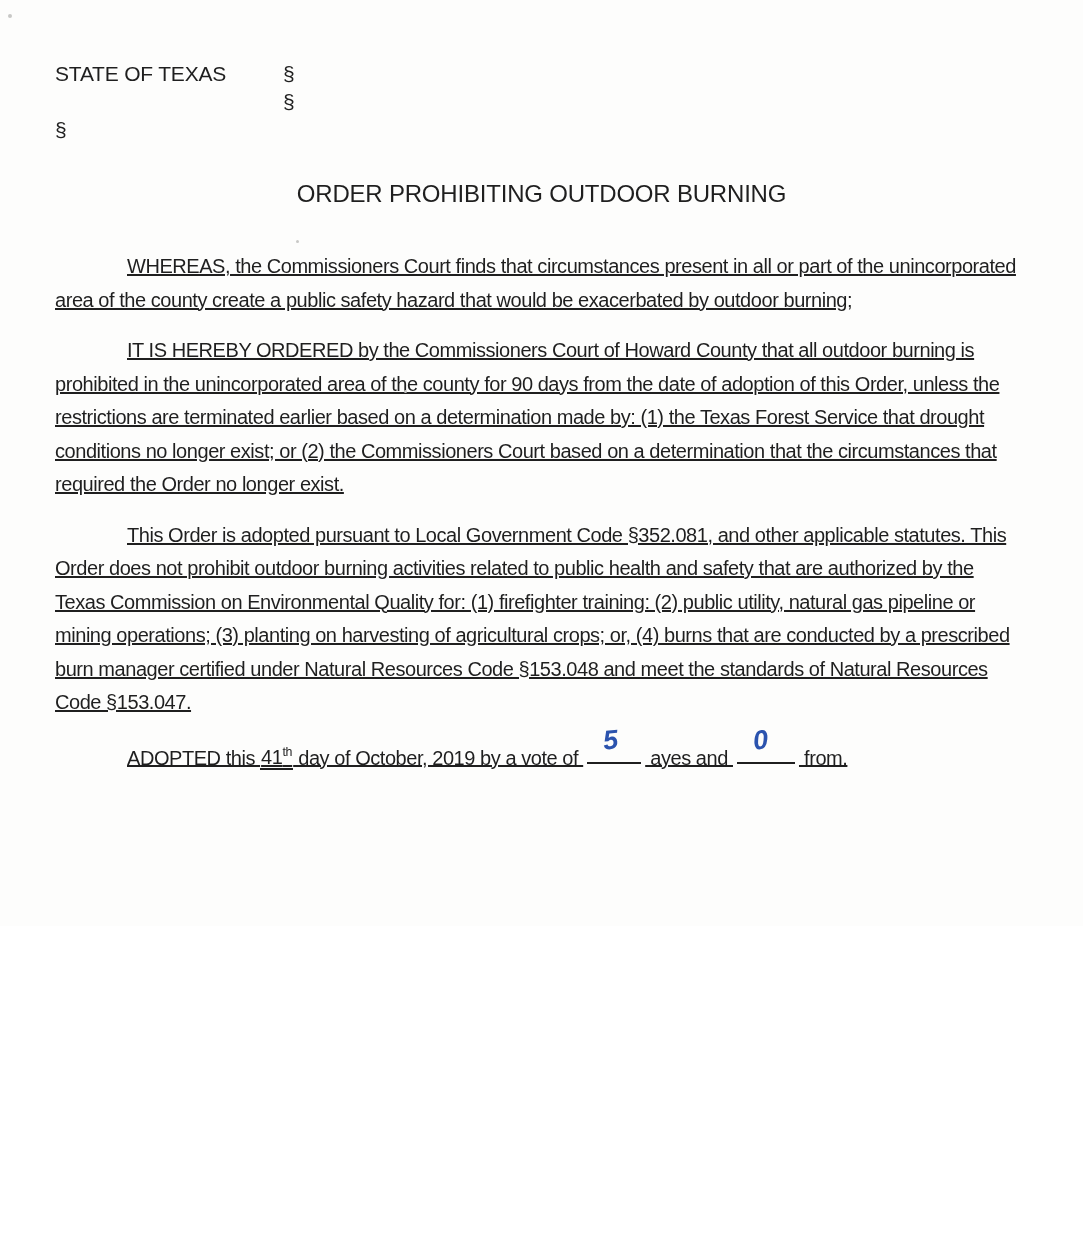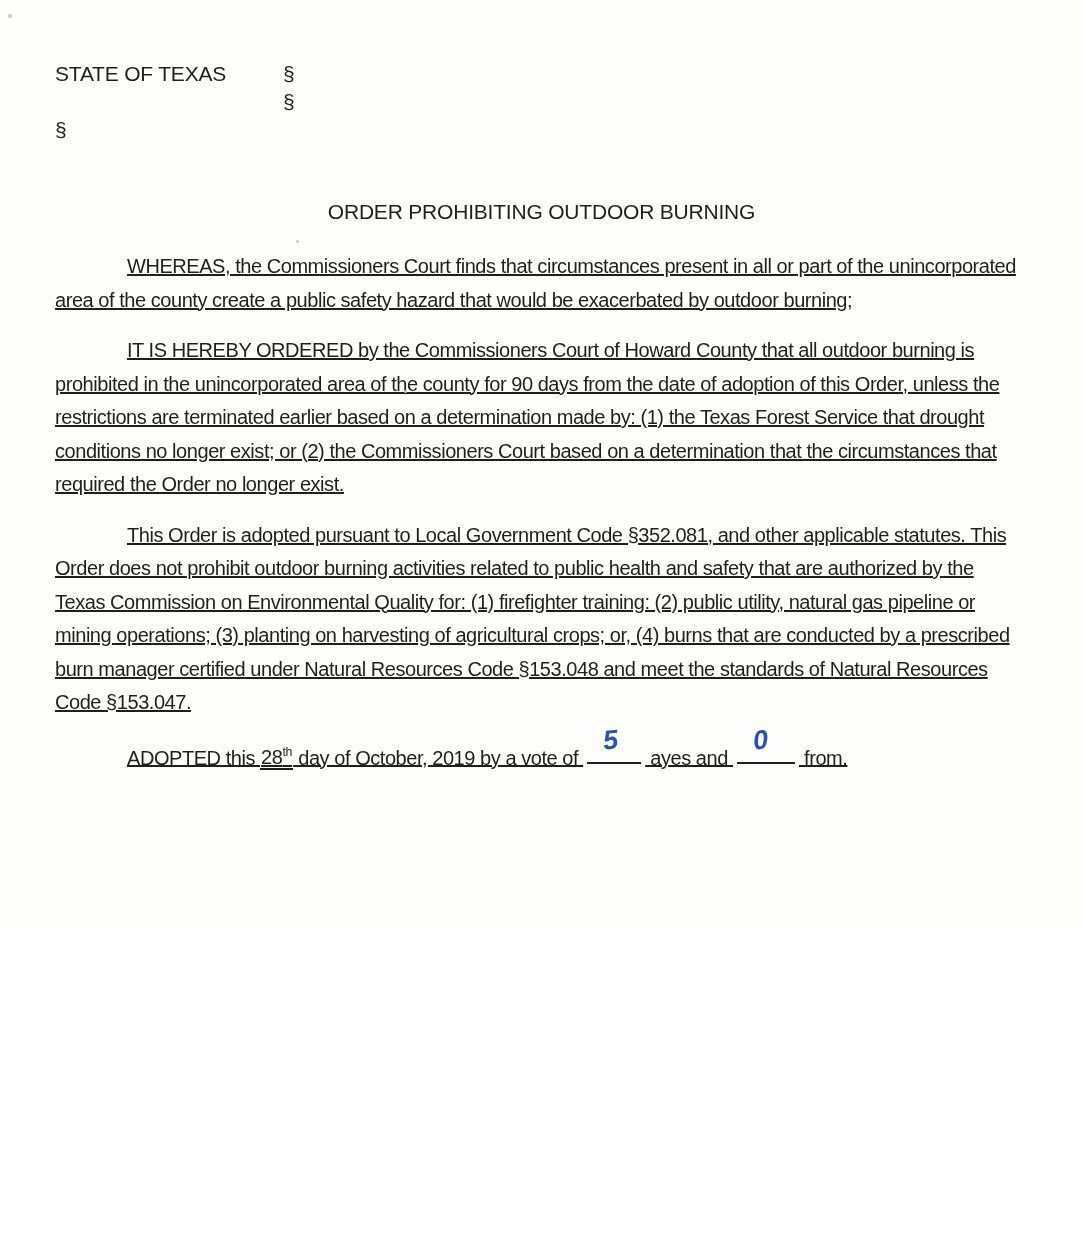--- a/index.html
+++ b/index.html
@@ -20,25 +20,25 @@
     font-size: 21px;
     line-height: 28px;
     letter-spacing: -0.2px;
   }
   .caption .row { display: flex; }
   .caption .cap-label { width: 228px; }
   .caption .s-mark { width: 30px; }
   
   .doc-title {
     position: absolute;
-    top: 200px;
+    top: 180px;
     left: 0;
     width: 100%;
     text-align: center;
-    font-size: 21px;
+    font-size: 24px;
     letter-spacing: -0.2px;
   }
   
   .body-text {
     position: absolute;
     top: 250px;
     left: 55px;
     width: 968px;
     font-size: 20px;
     line-height: 33.5px;
@@ -147,21 +147,21 @@
     </div>
   </div>
 
   <div class="doc-title">ORDER PROHIBITING OUTDOOR BURNING</div>
 
   <div class="body-text">
     <p>WHEREAS, the Commissioners Court finds that circumstances present in all or part of the unincorporated area of the county create a public safety hazard that would be exacerbated by outdoor burning;</p>
     <p>IT IS HEREBY ORDERED by the Commissioners Court of Howard County that all outdoor burning is prohibited in the unincorporated area of the county for 90 days from the date of adoption of this Order, unless the restrictions are terminated earlier based on a determination made by: (1) the Texas Forest Service that drought conditions no longer exist; or (2) the Commissioners Court based on a determination that the circumstances that required the Order no longer exist.</p>
     <p>This Order is adopted pursuant to Local Government Code §352.081, and other applicable statutes. This Order does not prohibit outdoor burning activities related to public health and safety that are authorized by the Texas Commission on Environmental Quality for: (1) firefighter training: (2) public utility, natural gas pipeline or mining operations; (3) planting on harvesting of agricultural crops; or, (4) burns that are conducted by a prescribed burn manager certified under Natural Resources Code §153.048 and meet the standards of Natural Resources Code §153.047.</p>
 
-    <p class="adoption"><span>ADOPTED this </span><span class="u-date"><span>28</span><sup>th</sup></span><span> day of October, 2019 by a vote of </span><span class="blank ayes"><span class="ink-digit">5</span></span><span> ayes and </span><span class="blank nays"><span class="ink-digit">0</span></span><span> from.</span></p>
+    <p class="adoption"><span>ADOPTED this </span><span class="u-date"><span>41</span><sup>th</sup></span><span> day of October, 2019 by a vote of </span><span class="blank ayes"><span class="ink-digit">5</span></span><span> ayes and </span><span class="blank nays"><span class="ink-digit">0</span></span><span> from.</span></p>
   </div>
 
   <svg class="judge-sig-svg" width="445" height="118" viewBox="0 0 445 118">
     <g stroke-width="3.4" fill="none" stroke="#2e55a6">
       <path d="M 12 104 C 90 72, 200 28, 268 16 C 300 11, 330 8, 352 10"></path>
       <path d="M 55 97 C 95 55, 137 18, 164 11 C 181 6, 168 31, 149 49 C 137 61, 153 58, 171 48"></path>
       <path d="M 171 50 C 186 38, 199 40, 195 55 C 188 80, 171 112, 159 99 C 151 90, 179 62, 207 50"></path>
       <path d="M 228 62 C 240 24, 253 10, 259 34 C 264 55, 273 27, 284 17 C 299 5, 309 25, 306 42 C 303 58, 316 31, 331 23 C 349 13, 363 30, 353 48 C 346 60, 369 46, 386 40"></path>
       <path d="M 384 42 C 398 35, 412 33, 424 37 C 430 39, 433 35, 437 31"></path>
       <path d="M 414 22 C 417 20, 420 20, 423 21"></path>

